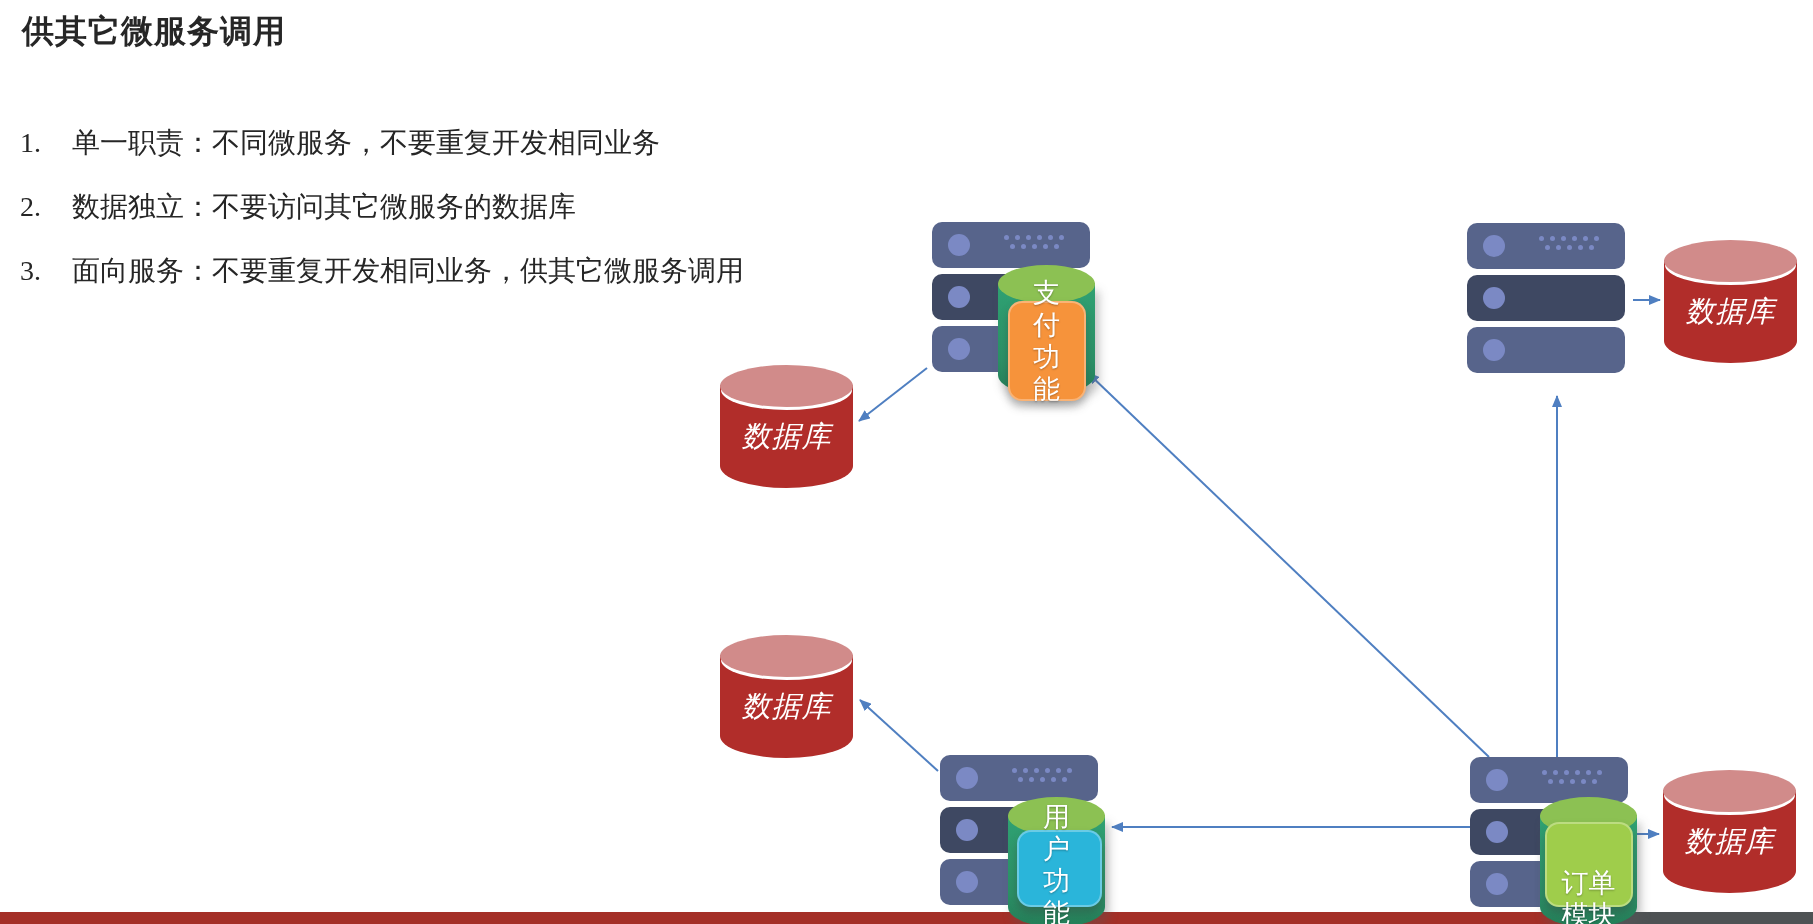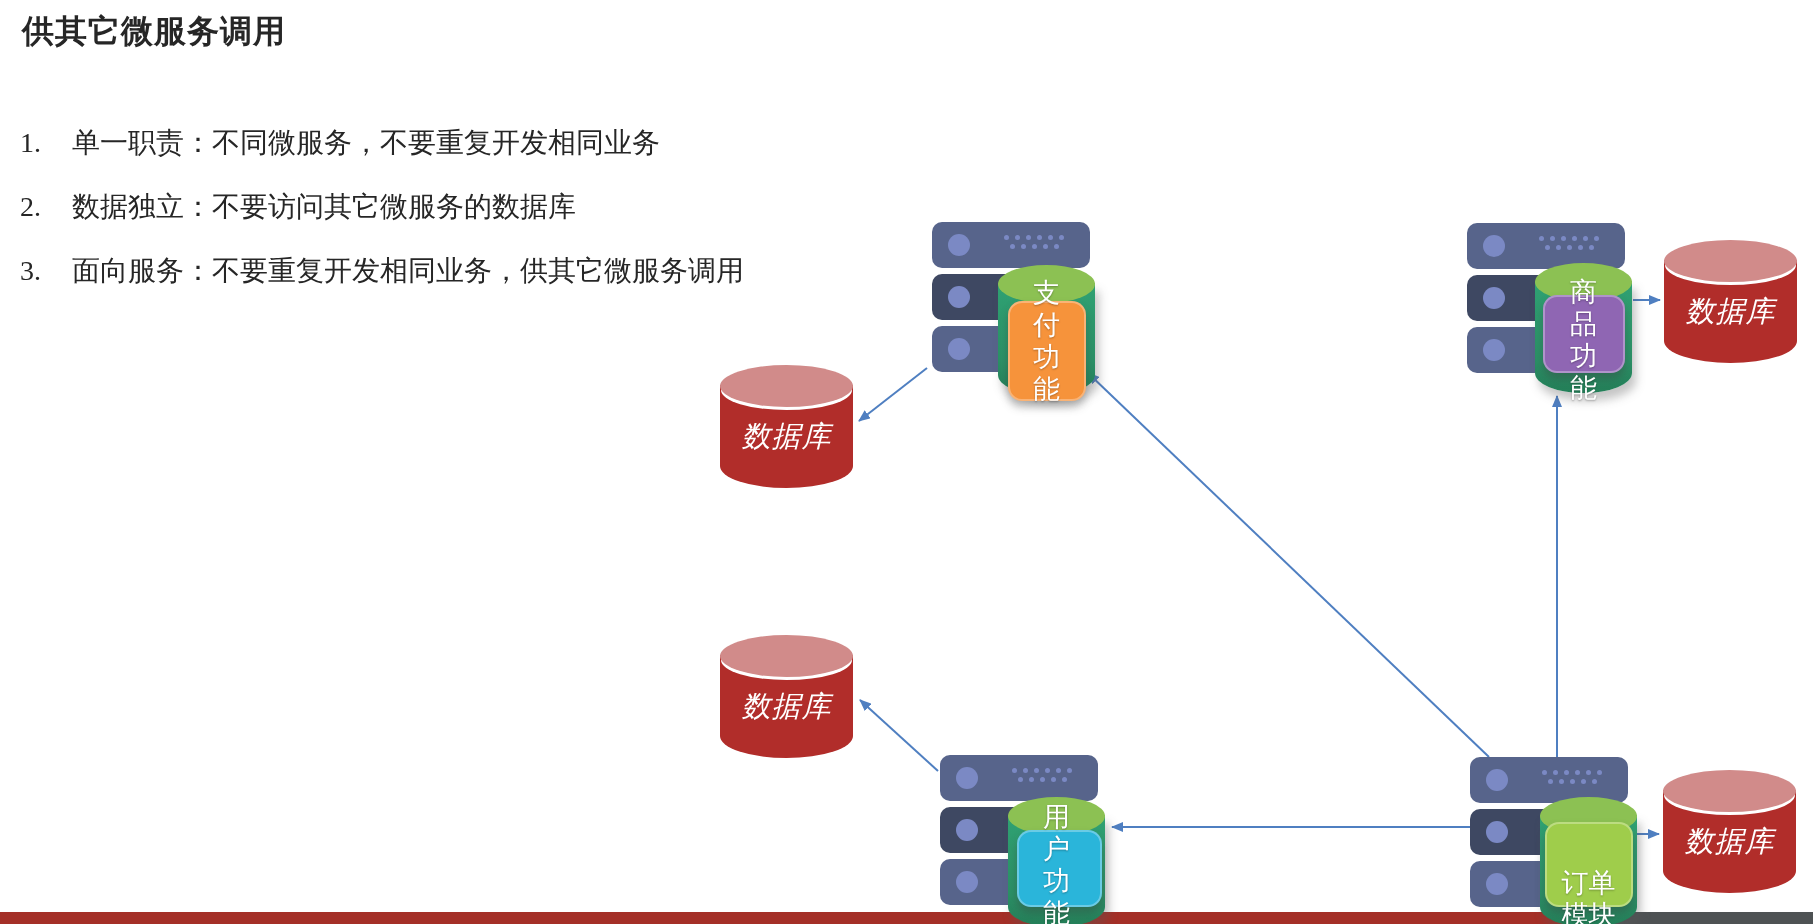--- a/index.html
+++ b/index.html
@@ -173,26 +173,20 @@
           </div>
       </div>
     </div>
     <div class="s-unit u2">
         <div class="s-led"></div>
       </div>
     <div class="s-unit u3">
         <div class="s-led"></div>
       </div>
   </div>
-  <div class="module" style="left:68px;top:40px;">
-    <div class="cyl-body"></div>
-    <div class="cyl-top"></div>
-    <div class="chip" style="left: 8px; top: 32px; width: 82px; height: 78px; background: rgb(143, 102, 179);"></div>
-    <div class="mod-label v-label lbl-product">商品功能</div>
-  </div>
 </div>
 
 <div class="grp" style="left:940px;top:755px;width:175px;height:169px;">
   <div class="server">
     <div class="s-unit u1">
       <div class="s-led"></div>
       <div class="s-dots">
         <div class="drow">
             <span class="dot"></span>
             <span class="dot"></span>

